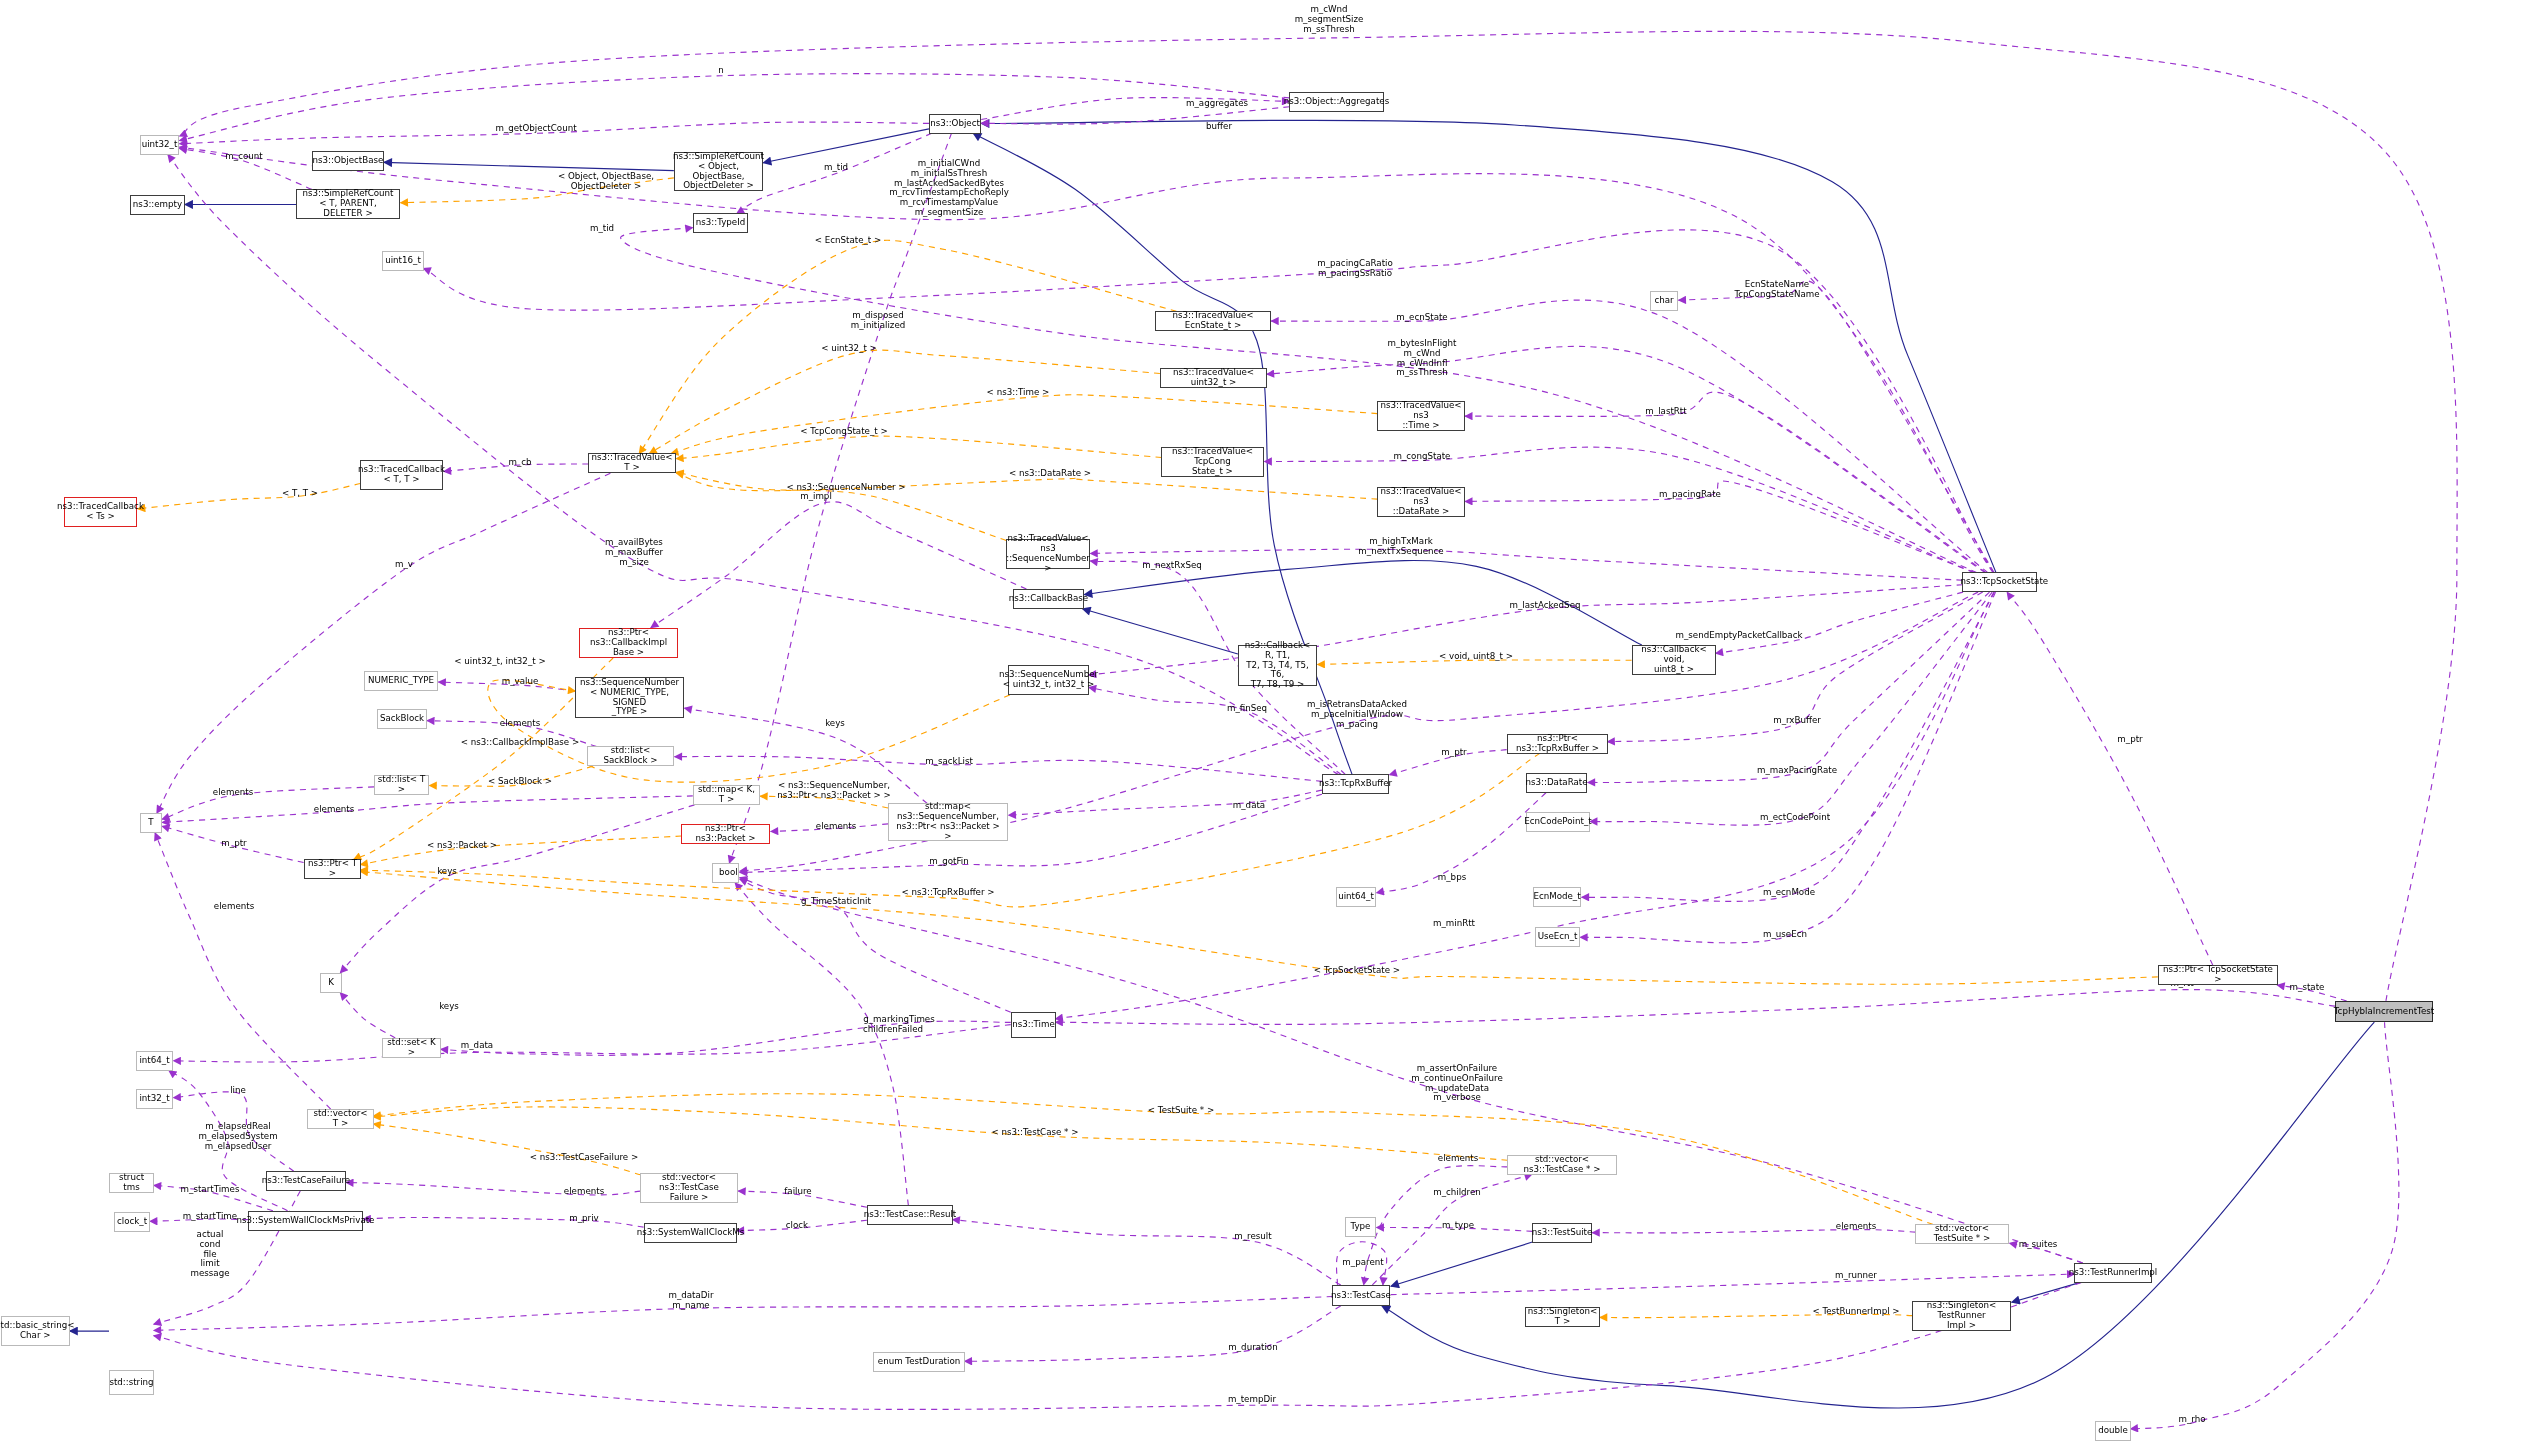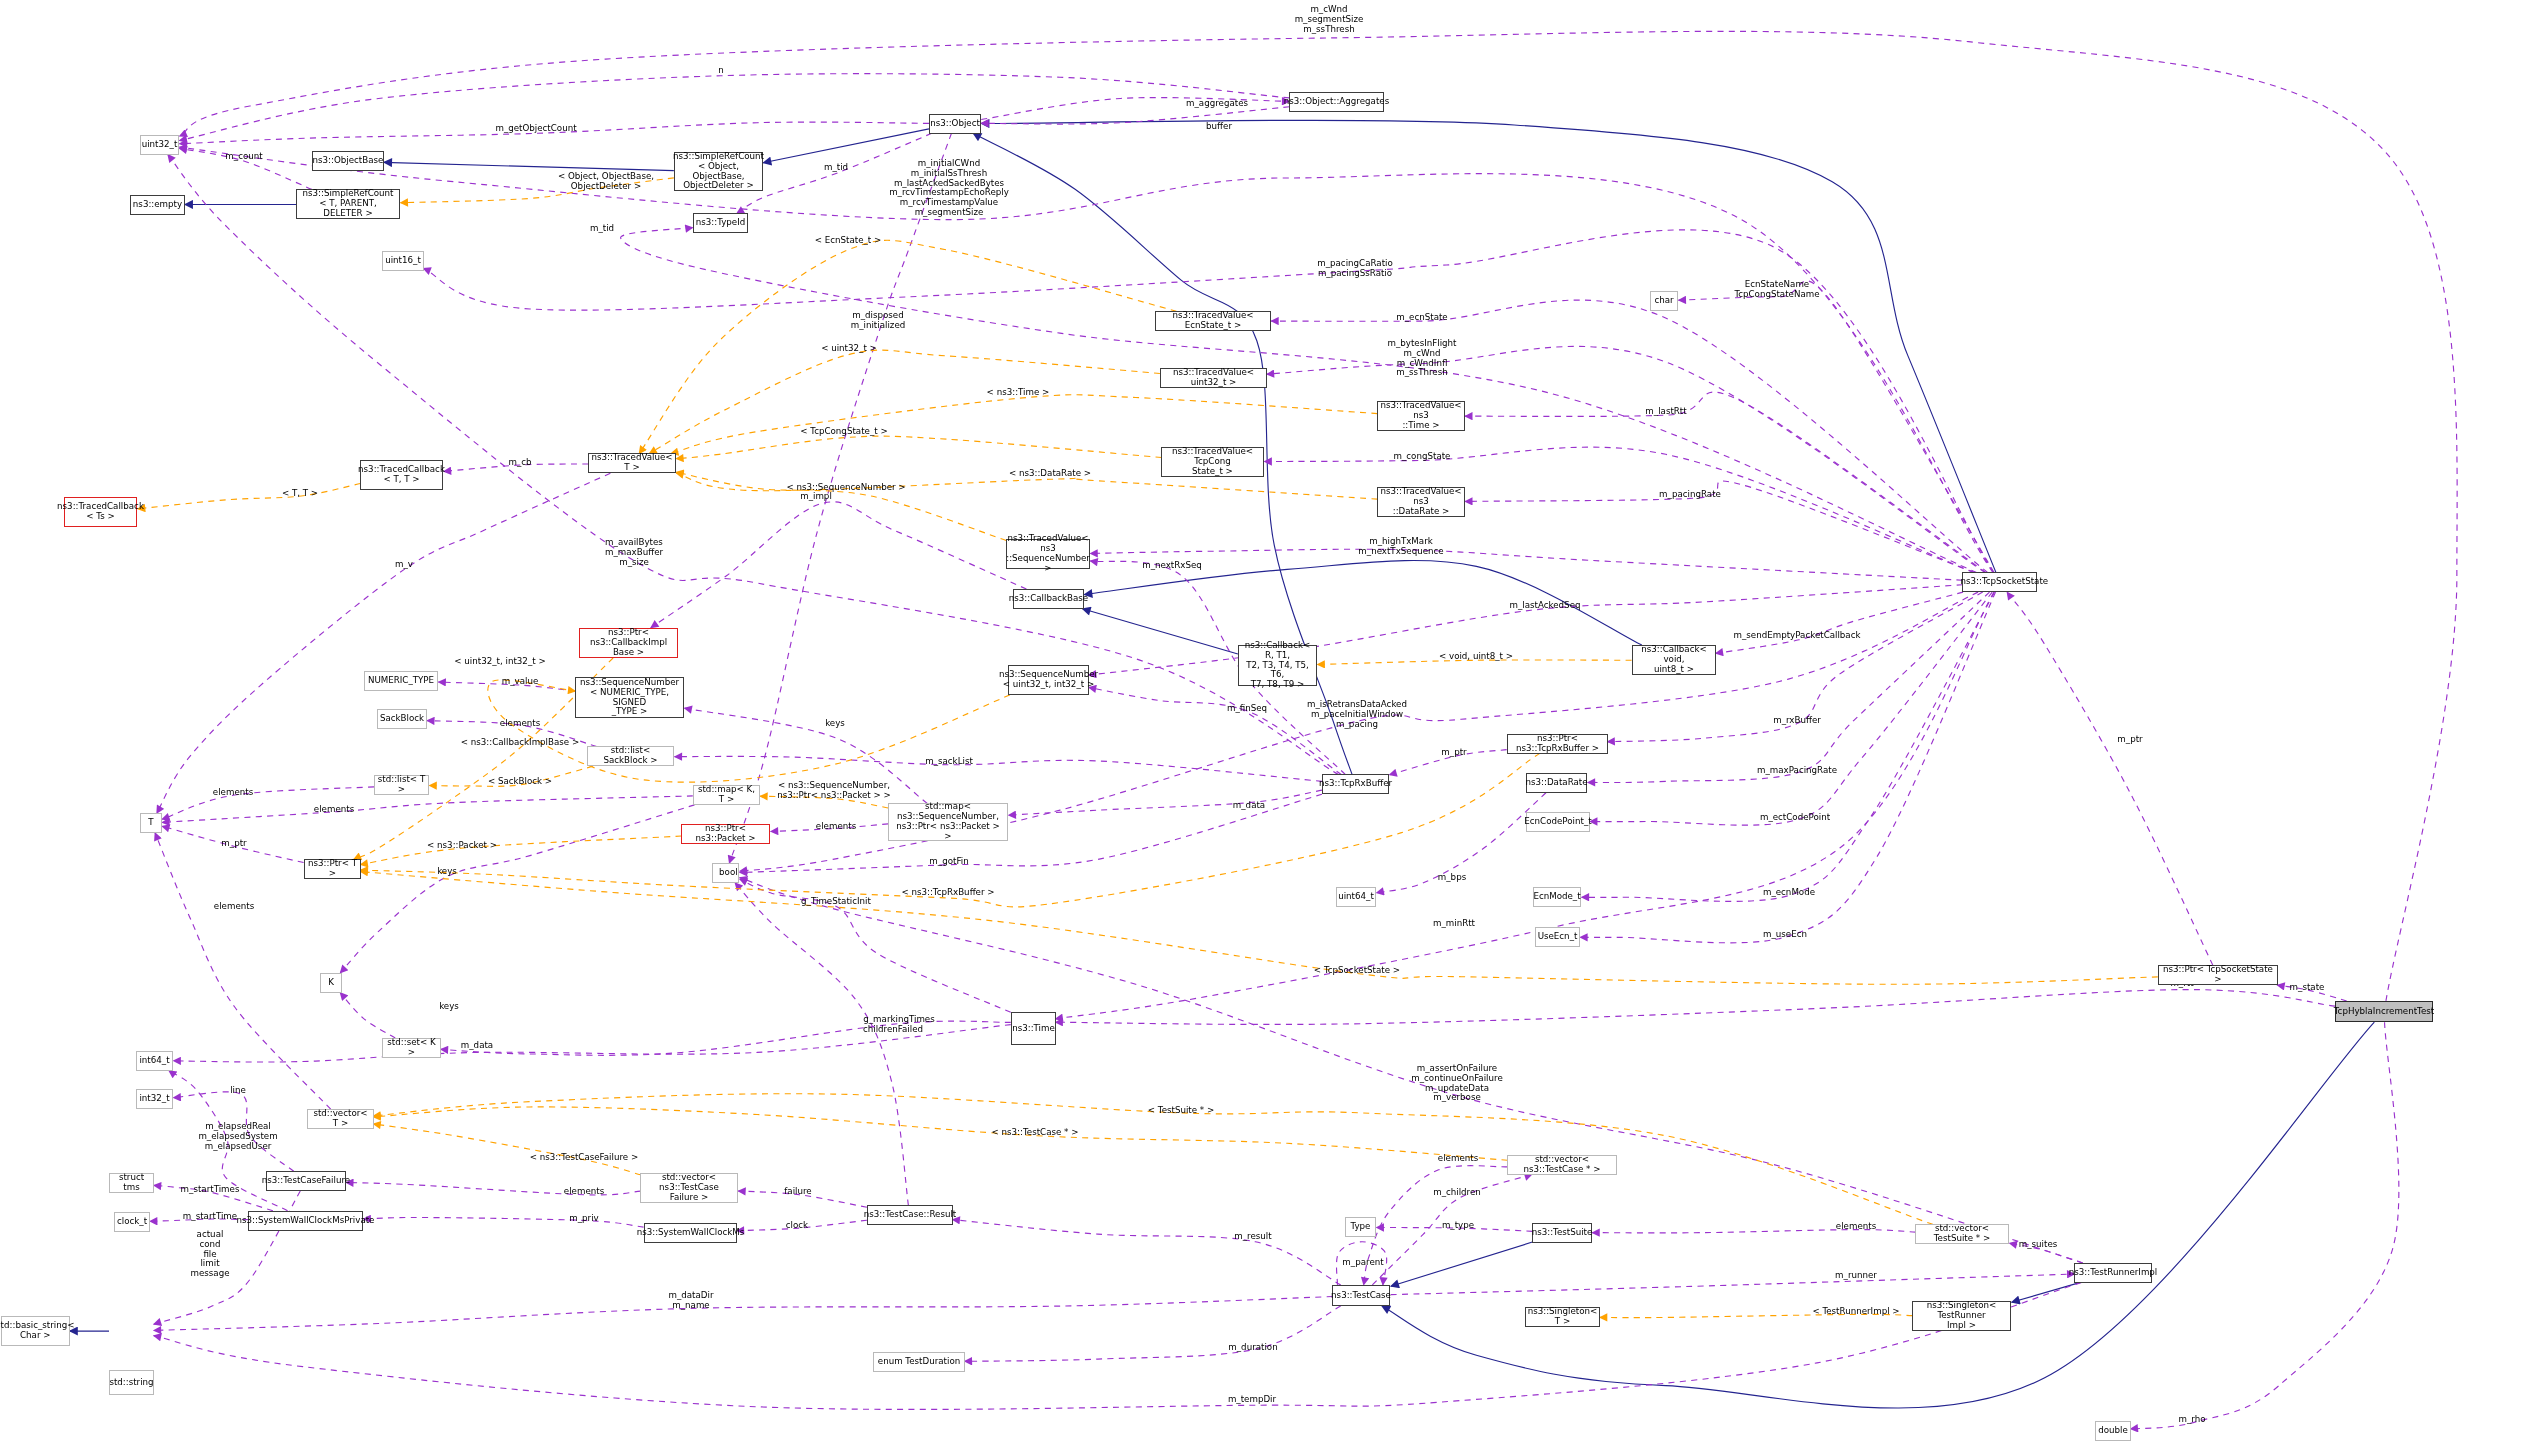--- a/index.html
+++ b/index.html
@@ -186,21 +186,21 @@
       <div class="edge-label" style="left: 520px; top: 463px;">m_cb</div>
       <div class="edge-label" style="left: 404px; top: 565px;">m_v</div>
       <div class="edge-label" style="left: 634px; top: 553px;">m_availBytes
 m_maxBuffer
 m_size</div>
       <div class="edge-label" style="left: 816px; top: 497px;">m_impl</div>
       <div class="edge-label" style="left: 1401px; top: 547px;">m_highTxMark
 m_nextTxSequence</div>
       <div class="edge-label" style="left: 1172px; top: 566px;">m_nextRxSeq</div>
       <div class="edge-label" style="left: 1529px; top: 606px; padding-left: 32px;">m_lastAckedSeq</div>
-      <div class="edge-label" style="left: 1797px; top: 636px; text-align: center;">m_sendEmptyPacketCallback</div>
+      <div class="edge-label" style="left: 1739px; top: 636px; text-align: center;">m_sendEmptyPacketCallback</div>
       <div class="edge-label" style="left: 1476px; top: 657px;">&lt; void, uint8_t &gt;</div>
       <div class="edge-label" style="left: 520px; top: 682px;">m_value</div>
       <div class="edge-label" style="left: 520px; top: 724px;">elements</div>
       <div class="edge-label" style="left: 520px; top: 743px;">&lt; ns3::CallbackImplBase &gt;</div>
       <div class="edge-label" style="left: 520px; top: 782px;">&lt; SackBlock &gt;</div>
       <div class="edge-label" style="left: 500px; top: 662px;">&lt; uint32_t, int32_t &gt;</div>
       <div class="edge-label" style="left: 835px; top: 724px;">keys</div>
       <div class="edge-label" style="left: 1357px; top: 715px;">m_isRetransDataAcked
 m_paceInitialWindow
 m_pacing</div>
@@ -310,21 +310,21 @@
       <div class="node light" style="left: 374px; top: 775px; width: 55px; height: 19.7px;">std::list&lt; T &gt;</div>
       <div class="node light" style="left: 693px; top: 785px; width: 67px; height: 19.7px;">std::map&lt; K, T &gt;</div>
       <div class="node red" style="left: 681px; top: 824px; width: 89px; height: 19.7px;">ns3::Ptr&lt; ns3::Packet &gt;</div>
       <div class="node light" style="left: 712px; top: 863px; width: 27px; height: 19.7px; padding-left: 8px;">bool</div>
       <div class="node light" style="left: 888px; top: 803px; width: 120px; height: 38px;">std::map&lt; ns3::SequenceNumber,
 ns3::Ptr&lt; ns3::Packet &gt; &gt;</div>
       <div class="node light" style="left: 140px; top: 813px; width: 22px; height: 19.7px;">T</div>
       <div class="node dark" style="left: 304px; top: 859px; width: 57px; height: 19.7px;">ns3::Ptr&lt; T &gt;</div>
       <div class="node light" style="left: 320px; top: 973px; width: 22px; height: 19.7px;">K</div>
       <div class="node light" style="left: 382px; top: 1038px; width: 59px; height: 19.7px;">std::set&lt; K &gt;</div>
-      <div class="node dark" style="left: 1011px; top: 1012px; width: 45px; height: 33px;">ns3::Time</div>
+      <div class="node dark" style="left: 1011px; top: 1012px; width: 45px; height: 26px;">ns3::Time</div>
       <div class="node dark" style="left: 1322px; top: 774px; width: 67px; height: 19.7px;">ns3::TcpRxBuffer</div>
       <div class="node dark" style="left: 1507px; top: 734px; width: 101px; height: 19.7px;">ns3::Ptr&lt; ns3::TcpRxBuffer &gt;</div>
       <div class="node dark" style="left: 1526px; top: 773px; width: 61px; height: 19.7px;">ns3::DataRate</div>
       <div class="node light" style="left: 1526px; top: 812px; width: 64px; height: 19.7px;">EcnCodePoint_t</div>
       <div class="node light" style="left: 1336px; top: 887px; width: 40px; height: 19.7px;">uint64_t</div>
       <div class="node light" style="left: 1533px; top: 887px; width: 48px; height: 19.7px;">EcnMode_t</div>
       <div class="node light" style="left: 1535px; top: 927px; width: 45px; height: 19.7px;">UseEcn_t</div>
       <div class="node dark" style="left: 1008px; top: 665px; width: 81px; height: 30px;">ns3::SequenceNumber
 &lt; uint32_t, int32_t &gt;</div>
       <div class="node dark" style="left: 1006px; top: 539px; width: 84px; height: 30px;">ns3::TracedValue&lt; ns3

